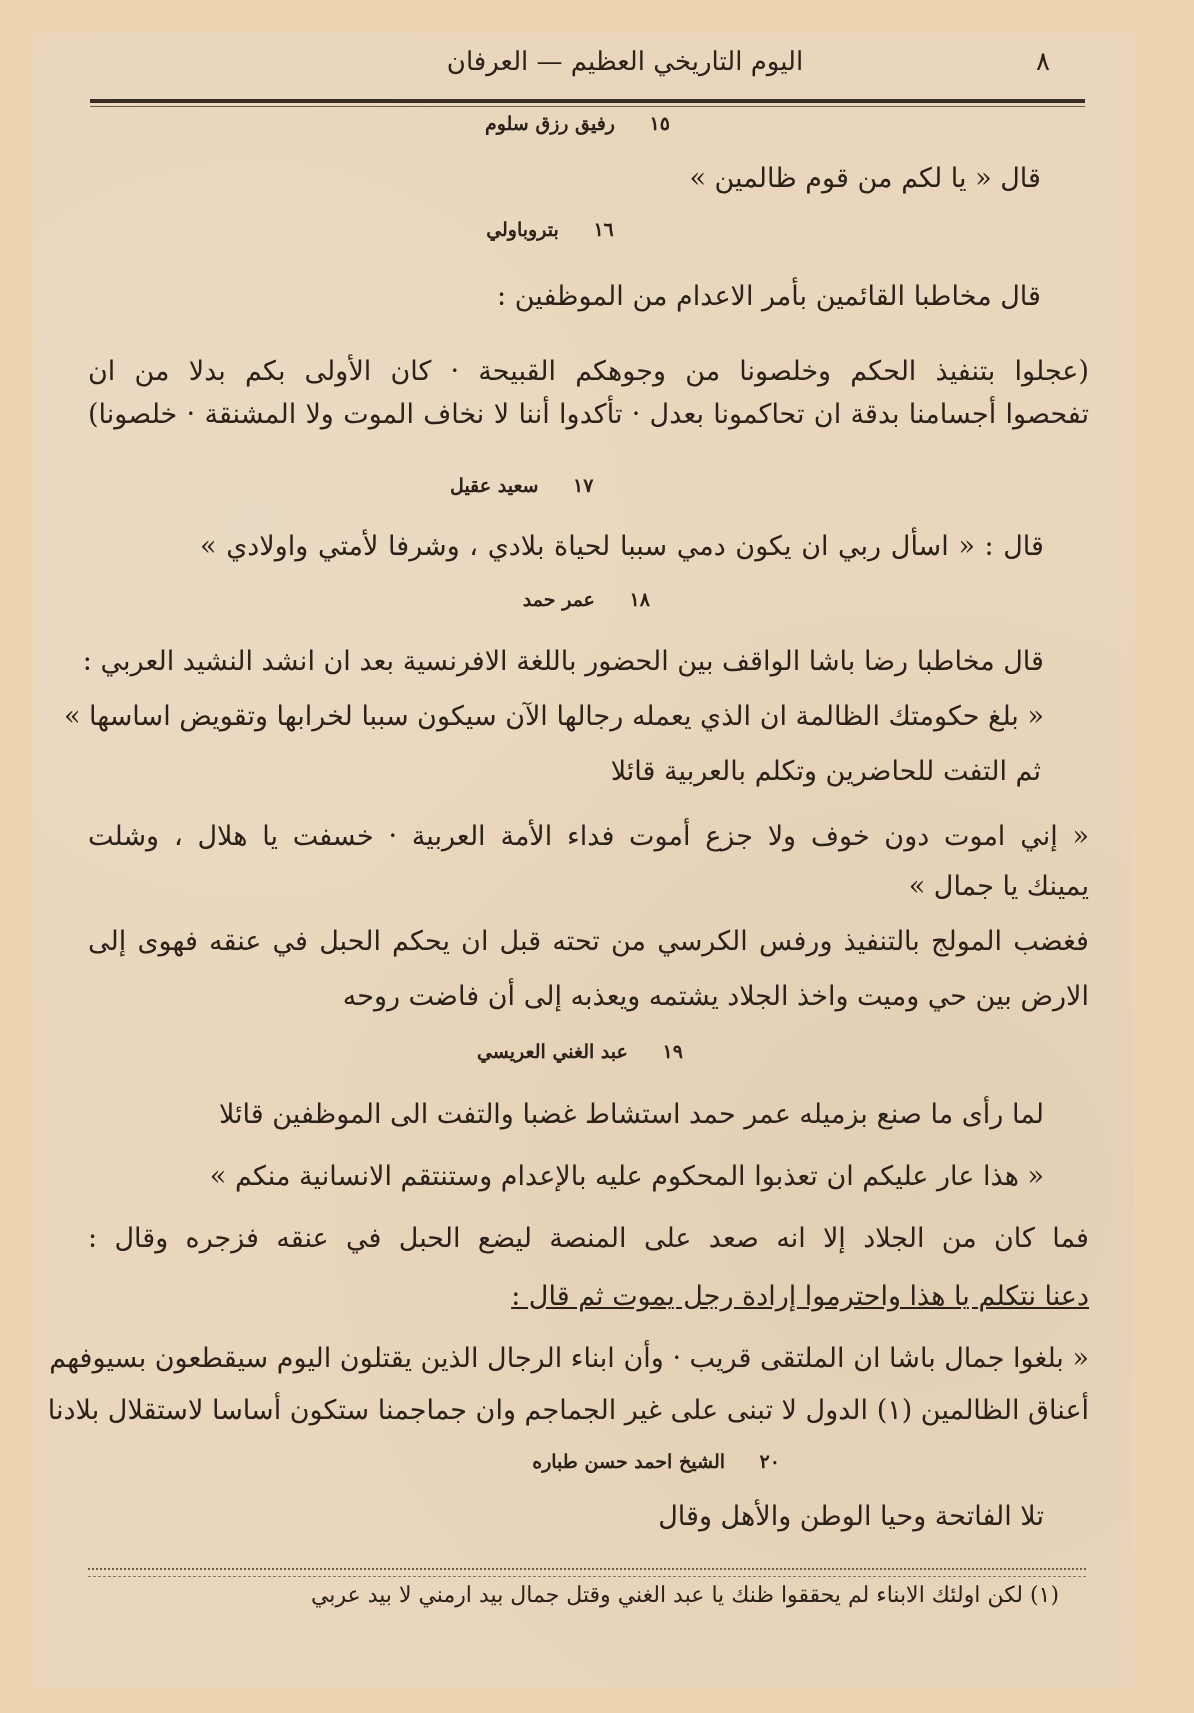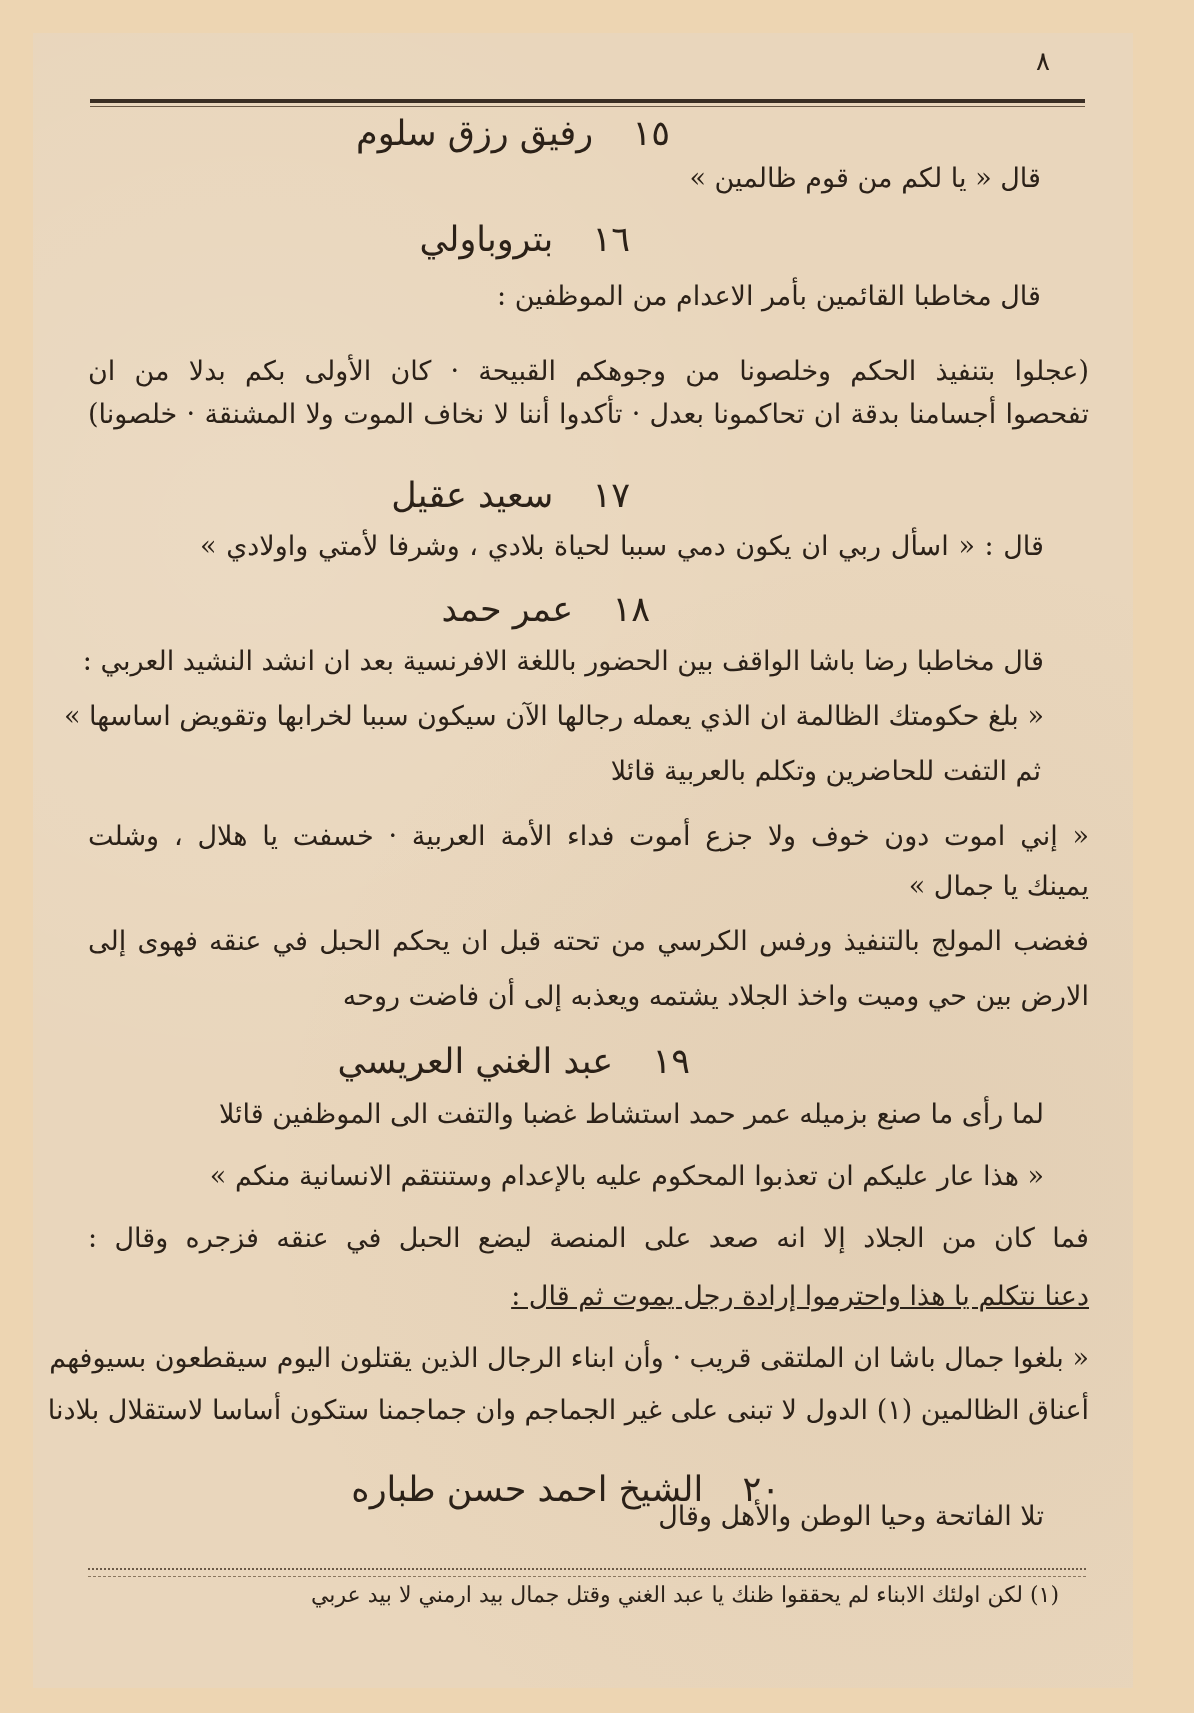--- a/index.html
+++ b/index.html
@@ -77,21 +77,22 @@
       right: 153px;
       text-align: right;
     }
     .line.full {
       left: 88px;
       right: 105px;
       text-align: justify;
       text-align-last: justify;
     }
     .heading {
-      font-size: 35px;
+      font-size: 19px;
+      font-weight: bold;
     }
     .heading .num {
       margin-left: 28px;
     }
     .footnote-sep {
       position: absolute;
       left: 88px;
       top: 1568px;
       width: 998px;
       height: 6px;
@@ -106,39 +107,40 @@
       white-space: nowrap;
     }
   </style>
 </head>
 <body>
 
 <div class="paper"></div>
 
 <div class="header rtl">
   <span class="page-number">٨</span>
+  <span class="running-title">اليوم التاريخي العظيم — العرفان</span>
 </div>
 <div class="rule-thick"></div>
 <div class="rule-thin"></div>
 
 <div class="line heading rtl" style="left:400px; width:270px; top:112px; text-align:right;">
   <span class="num">١٥</span>
   <span>رفيق رزق سلوم</span>
 </div>
 <div class="line right rtl" style="top:162px;">قال « يا لكم من قوم ظالمين »</div>
 
 <div class="line heading rtl" style="left:470px; width:160px; top:218px; text-align:center;">
   <span class="num">١٦</span>
   <span>بتروباولي</span>
 </div>
 <div class="line right rtl" style="top:280px;">قال مخاطبا القائمين بأمر الاعدام من الموظفين :</div>
 <div class="line full rtl" style="top:332px;margin-top:23px;">(عجلوا بتنفيذ الحكم وخلصونا من وجوهكم القبيحة · كان الأولى بكم بدلا من ان</div>
 <div class="line full rtl" style="top:398px;">تفحصوا أجسامنا بدقة ان تحاكمونا بعدل · تأكدوا أننا لا نخاف الموت ولا المشنقة · خلصونا)</div>
 
-<div class="line heading rtl" style="left:450px; width:180px; top:474px; text-align:right;">
+<div class="line heading rtl" style="left:450px; width:180px; top:474px; text-align:left;">
   <span class="num">١٧</span>
   <span>سعيد عقيل</span>
 </div>
 <div class="line rtl" style="left:200px; right:150px; top:530px; text-align:justify; text-align-last:justify;">قال : « اسأل ربي ان يكون دمي سببا لحياة بلادي ، وشرفا لأمتي واولادي »</div>
 
 <div class="line heading rtl" style="left:490px; width:160px; top:588px; text-align:right;">
   <span class="num">١٨</span>
   <span>عمر حمد</span>
 </div>
 <div class="line rtl" style="left:110px; right:150px; top:645px; text-align:justify; text-align-last:justify;">قال مخاطبا رضا باشا الواقف بين الحضور باللغة الافرنسية بعد ان انشد النشيد العربي :</div>
@@ -153,21 +155,21 @@
   <span class="num">١٩</span>
   <span>عبد الغني العريسي</span>
 </div>
 <div class="line rtl" style="left:236px; right:150px; top:1098px; text-align:justify; text-align-last:justify;">لما رأى ما صنع بزميله عمر حمد استشاط غضبا والتفت الى الموظفين قائلا</div>
 <div class="line rtl" style="left:210px; right:150px; top:1160px; text-align:justify; text-align-last:justify;">« هذا عار عليكم ان تعذبوا المحكوم عليه بالإعدام وستنتقم الانسانية منكم »</div>
 <div class="line full rtl" style="top:1222px;">فما كان من الجلاد إلا انه صعد على المنصة ليضع الحبل في عنقه فزجره وقال :</div>
 <div class="line rtl" style="right:105px; top:1280px; text-align:right;text-decoration:underline;">دعنا نتكلم يا هذا واحترموا إرادة رجل يموت ثم قال :</div>
 <div class="line full rtl" style="top:1342px;">« بلغوا جمال باشا ان الملتقى قريب · وأن ابناء الرجال الذين يقتلون اليوم سيقطعون بسيوفهم</div>
 <div class="line full rtl" style="top:1394px;">أعناق الظالمين (١) الدول لا تبنى على غير الجماجم وان جماجمنا ستكون أساسا لاستقلال بلادنا</div>
 
-<div class="line heading rtl" style="left:400px; width:380px; top:1450px; text-align:right;margin-top:18px;">
+<div class="line heading rtl" style="left:400px; width:380px; top:1450px; text-align:right;">
   <span class="num">٢٠</span>
   <span>الشيخ احمد حسن طباره</span>
 </div>
 <div class="line right rtl" style="top:1500px; right:150px;">تلا الفاتحة وحيا الوطن والأهل وقال</div>
 
 <div class="footnote-sep"></div>
 <div class="footnote rtl">
   <span>(١)</span>
   <span>لكن اولئك الابناء لم يحققوا ظنك يا عبد الغني وقتل جمال بيد ارمني لا بيد عربي</span>
 </div>

